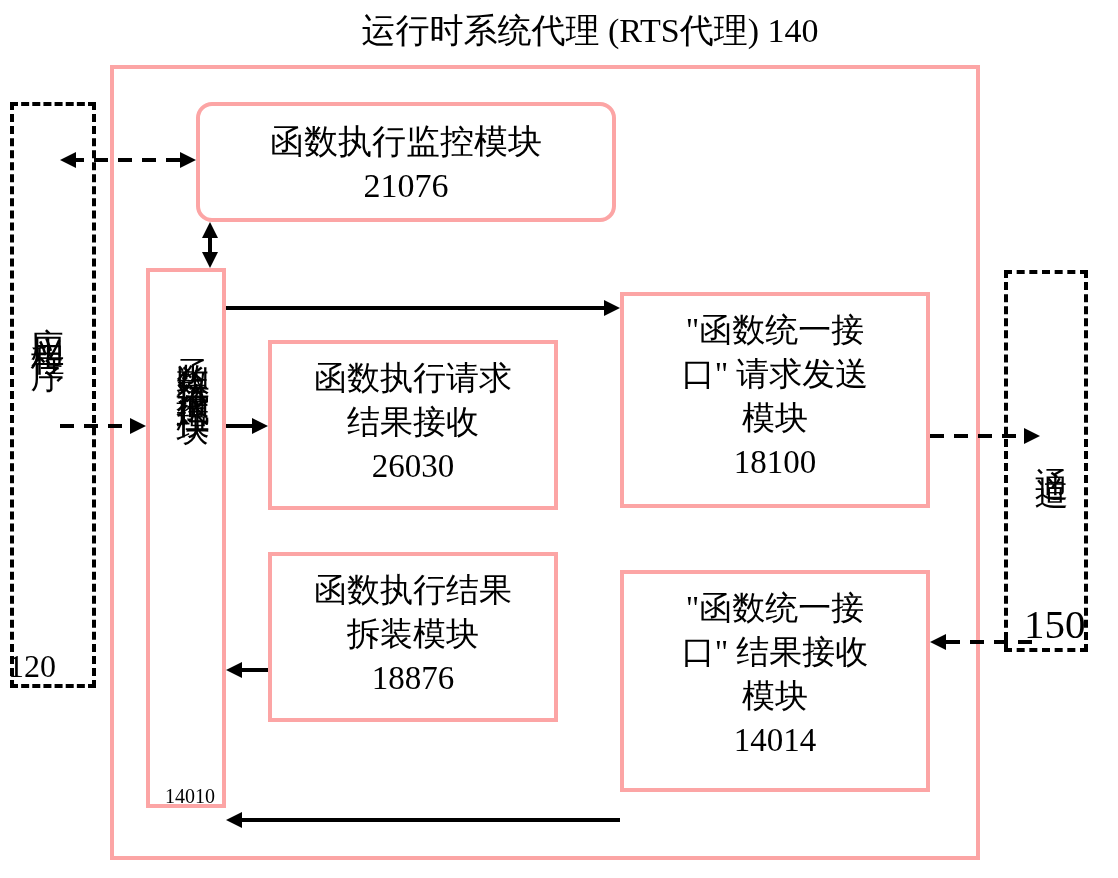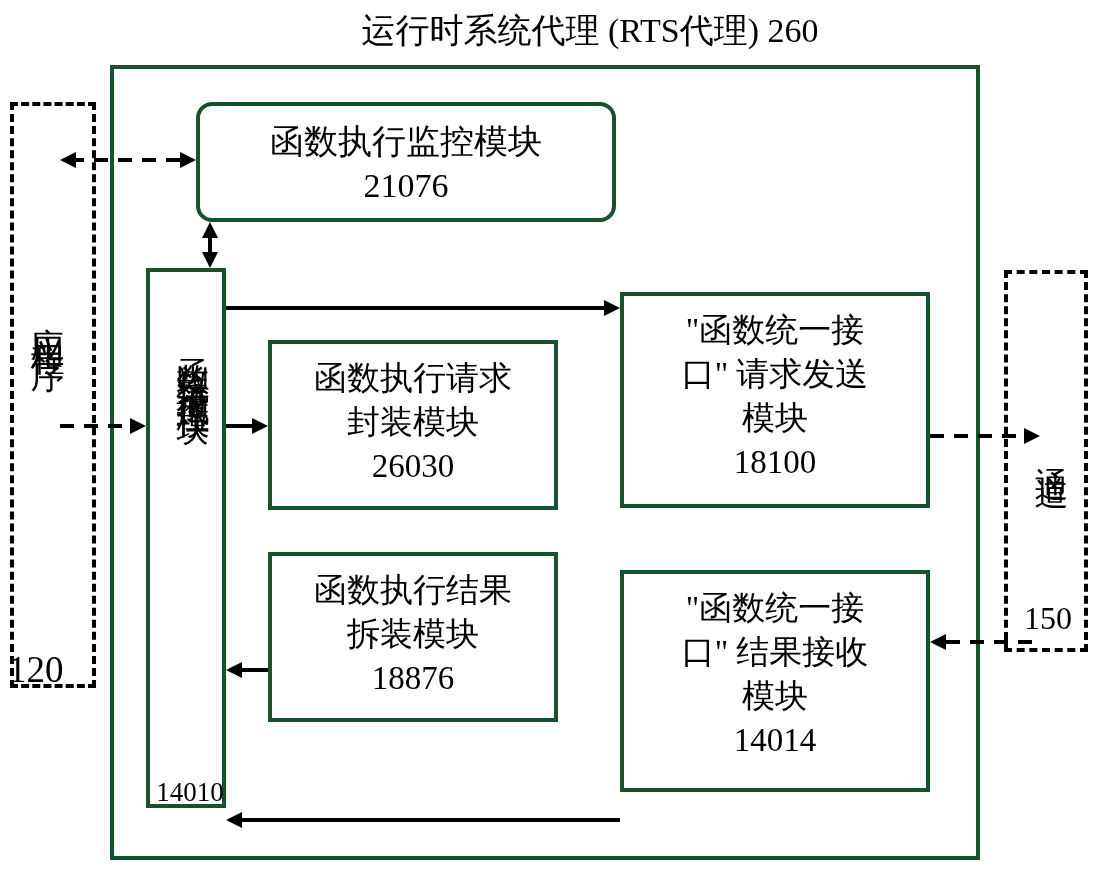--- a/index.html
+++ b/index.html
@@ -13,21 +13,21 @@
   }
   .canvas {
     position: relative;
     width: 1118px;
     height: 878px;
   }
   .node {
     position: absolute;
     box-sizing: border-box;
   }
-  .solid-border { border: 4px solid #14532d; }
+  .solid-border { border: 4px solid #fca5a5; }
   .dashed-border { border: 4px dashed #000; }
 
   .title-top {
     font-size: 34px;
     text-align: center;
     width: 820px;
     left: 180px;
     top: 8px;
   }
 
@@ -49,42 +49,42 @@
     left: 24px;
     top: 300px;
     font-size: 34px;
     writing-mode: vertical-rl;
     text-orientation: upright;
     letter-spacing: 10px;
   }
   .app-ref {
     left: 8px;
     top: 648px;
-    font-size: 37px;
+    font-size: 32px;
   }
 
   
   .chan-box {
     left: 1004px;
     top: 270px;
     width: 84px;
     height: 382px;
   }
   .chan-label {
     left: 1028px;
     top: 440px;
     font-size: 34px;
     writing-mode: vertical-rl;
     text-orientation: upright;
     letter-spacing: 10px;
   }
   .chan-ref {
     left: 1024px;
     top: 600px;
-    font-size: 32px;
+    font-size: 41px;
   }
 
   
   .mon-box {
     left: 196px;
     top: 102px;
     width: 420px;
     height: 120px;
     border-radius: 16px;
   }
@@ -102,21 +102,21 @@
     top: 60px;
     font-size: 33px;
     writing-mode: vertical-rl;
     text-orientation: upright;
     letter-spacing: 6px;
   }
   .proxy-ref {
     position: absolute;
     left: -15px;
     bottom: -4px;
-    font-size: 27px;
+    font-size: 20px;
     width: 110px;
     text-align: center;
   }
 
   .pack-box {
     left: 268px;
     top: 340px;
     width: 290px;
     height: 170px;
   }
@@ -149,21 +149,21 @@
   svg.arrow { position: absolute; overflow: visible; }
   .arrow line { stroke: #000; stroke-width: 4; }
   .arrow.dashed line { stroke-dasharray: 14 10; }
   .arrow .head { fill: #000; stroke: none; }
 </style>
 </head>
 <body>
 
 <div class="canvas">
 
-  <div class="node title-top">运行时系统代理 (RTS代理)  260</div>
+  <div class="node title-top">运行时系统代理 (RTS代理)  140</div>
 
   <div class="node solid-border container-main"></div>
 
   <div class="node dashed-border app-box"></div>
   <div class="node app-label">应用程序</div>
   <div class="node app-ref">120</div>
 
   <div class="node dashed-border chan-box"></div>
   <div class="node chan-label">通道</div>
   <div class="node chan-ref">150</div>
@@ -176,21 +176,21 @@
   </div>
 
   <div class="node solid-border proxy-box">
     <div class="proxy-text">函数执行请求代理模块</div>
     <div class="proxy-ref">14010</div>
   </div>
 
   <div class="node solid-border pack-box">
     <div class="inner-text">
       <span>函数执行请求</span><br>
-      <span>封装模块</span><br>
+      <span>结果接收</span><br>
       <span>26030</span>
     </div>
   </div>
 
   <div class="node solid-border send-box">
     <div class="inner-text">
       <span>"函数统一接</span><br>
       <span>口" 请求发送</span><br>
       <span>模块</span><br>
       <span>18100</span>

